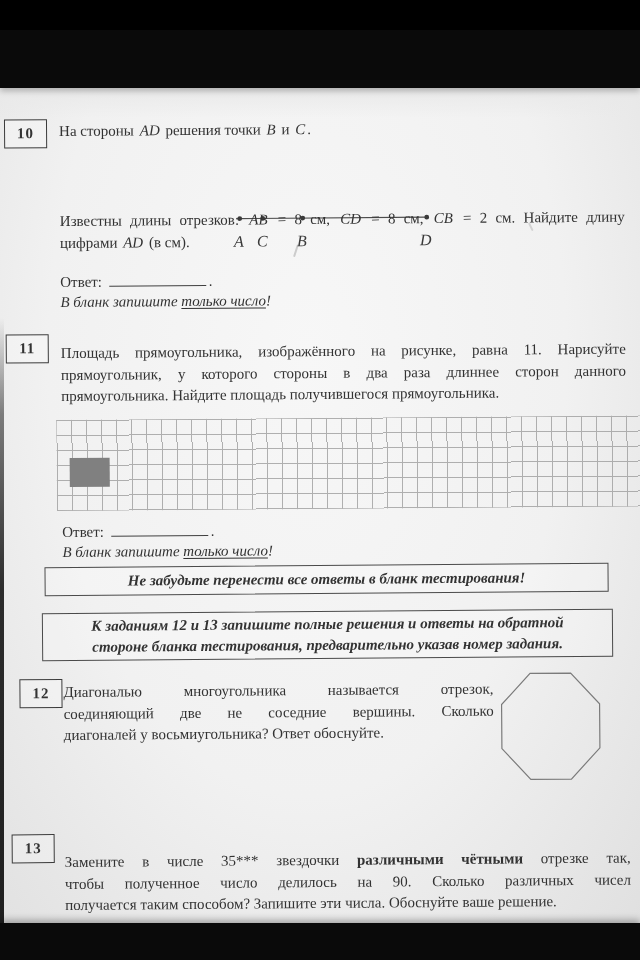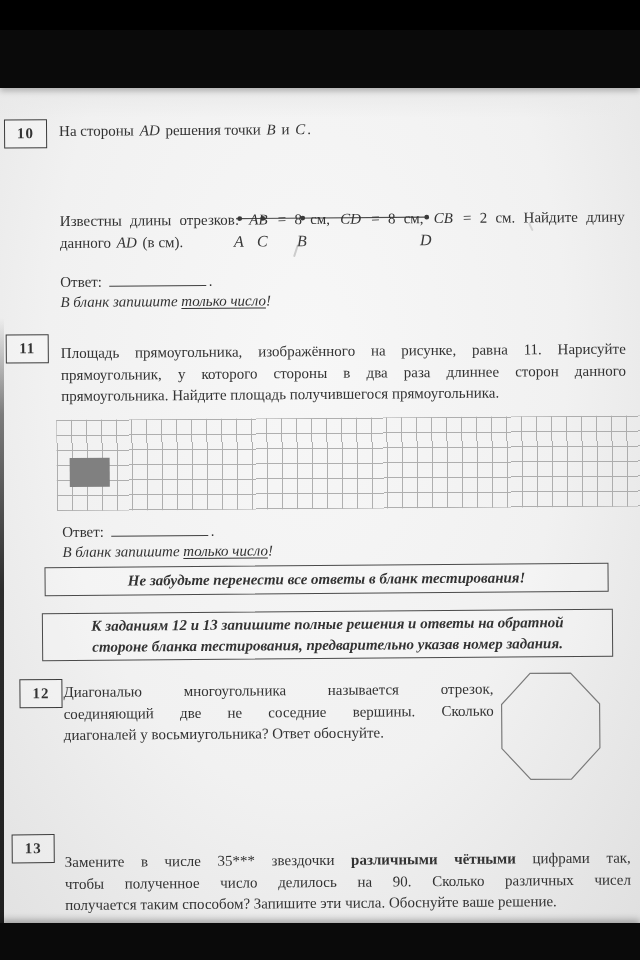--- a/index.html
+++ b/index.html
@@ -68,21 +68,21 @@
         <text x="4" y="42">A</text>
         <text x="27" y="42">C</text>
         <text x="67" y="42">B</text>
         <text x="190" y="42">D</text>
       </svg>
 
       <div class="para just" style="left:62px;top:121px;width:565px">
         <span>Известны длины отрезков: </span><i class="m">AB</i><span> = 8 см, </span><i class="m">CD</i><span> = 8 см, </span><i class="m">CB</i><span> = 2 см. Найдите длину</span>
       </div>
       <div class="para" style="left:62px;top:143px;width:565px">
-        <span>данного </span><i class="m">AD</i><span> (в см).</span>
+        <span>цифрами </span><i class="m">AD</i><span> (в см).</span>
       </div>
 
       <div class="para" style="left:62px;top:182px">
         <span>Ответ:</span>
         <span class="blank"></span><span>.</span>
       </div>
       <div class="para note" style="left:62px;top:202px">
         <span>В бланк запишите </span><span class="u">только число</span><span>!</span>
       </div>
 
@@ -124,21 +124,21 @@
       <div class="para" style="left:62px;top:635px;width:430px">диагоналей у восьмиугольника? Ответ обоснуйте.</div>
 
       <svg class="octagon" style="top:583px" width="106" height="114" viewBox="0 0 106 114">
         <polygon points="32.7,4 73.3,4 102,35 102,79 73.3,110 32.7,110 4,79 4,35"></polygon>
       </svg>
 
       <div class="numbox" style="left:9px;top:744px">
         <span>13</span>
       </div>
       <div class="para just" style="left:62px;top:762px;width:566px">
-        <span>Замените в числе 35*** звездочки </span><b>различными чётными</b><span> цифрами так,</span>
+        <span>Замените в числе 35*** звездочки </span><b>различными чётными</b><span> отрезке так,</span>
       </div>
       <div class="para just" style="left:62px;top:783.5px;width:566px">чтобы полученное число делилось на 90. Сколько различных чисел</div>
       <div class="para" style="left:62px;top:805px;width:566px">получается таким способом? Запишите эти числа. Обоснуйте ваше решение.</div>
 
     </div>
     <div class="left-shadow"></div>
   </div>
 
   <div class="bar bottom"></div>
 </div>

